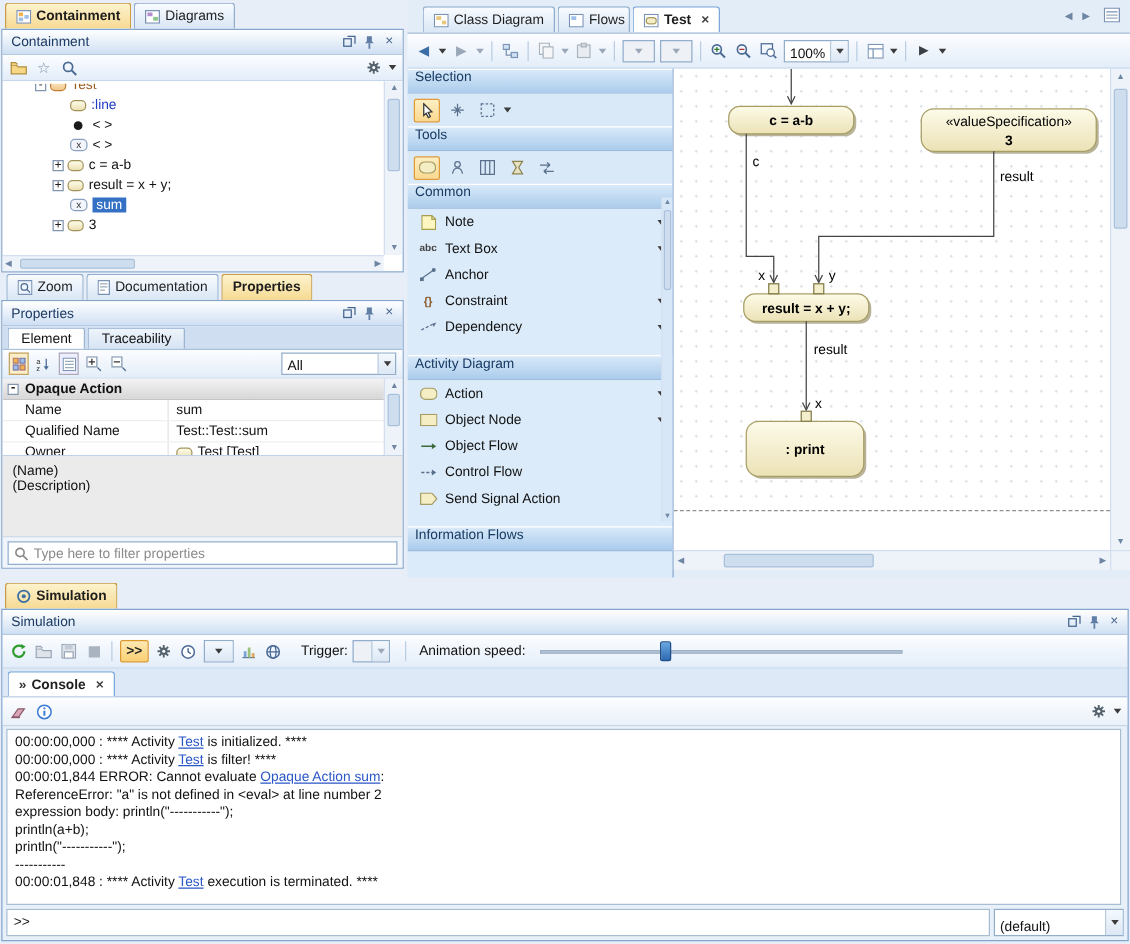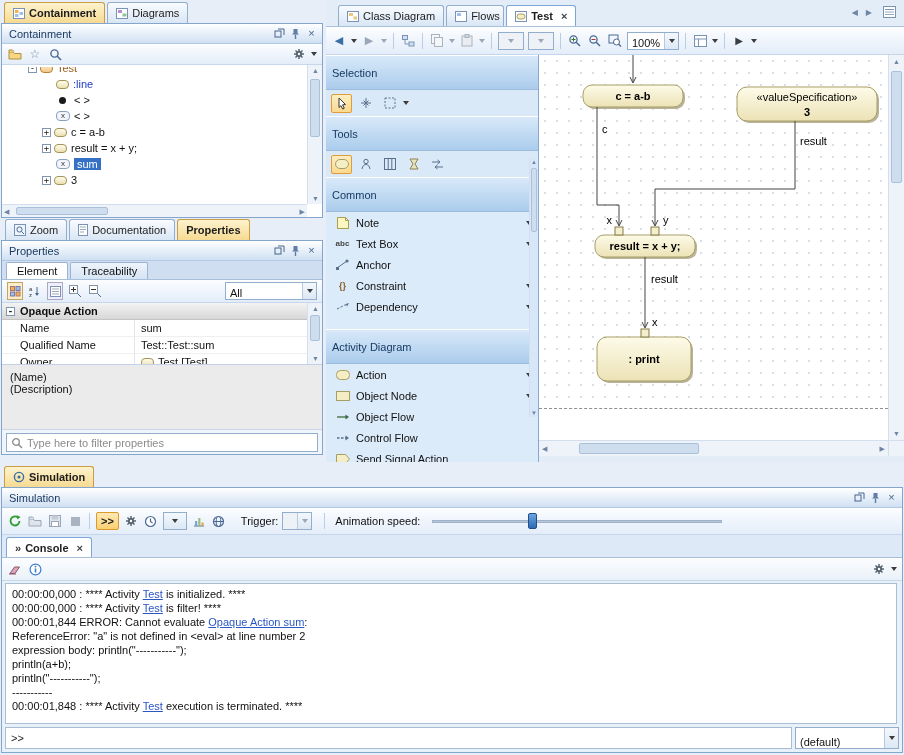--- a/index.html
+++ b/index.html
@@ -56,21 +56,21 @@
 .pname{width:132px;padding-left:18px;flex:none;overflow:hidden;white-space:nowrap}
 .pval{flex:1;display:flex;align-items:center;gap:4px;padding-left:6px;border-left:1px solid #e4e4e4;height:100%;overflow:hidden;white-space:nowrap}
 .descarea{flex:none;background:#ebebeb;border-bottom:1px solid #c9d6e6;padding:6px 8px}
 .filterrow{flex:1;display:flex;align-items:center;padding:3px 4px;background:#f0f5fb}
 .filterbox{flex:1;display:flex;align-items:center;gap:4px;height:19px;background:#fff;border:1px solid #93aecd;padding:0 4px}
 .filterbox input{border:none;outline:none;flex:1;font:inherit;color:#333;background:transparent}
 .filterbox input::placeholder{color:#8a8a8a}
 
 
 .palette{position:absolute;left:0;top:55px;width:213px;height:407px;background:#dcebf9;border-right:1px solid #89a8d0;overflow:hidden}
-.palhead{height:35px;display:flex;align-items:center;padding-left:6px;background:linear-gradient(#d8e9f9,#abccec);border-top:1px solid #fff;border-bottom:1px solid #9dbcdd;color:#173a63}
+.palhead{height:20px;display:flex;align-items:flex-start;padding-left:6px;background:linear-gradient(#d8e9f9,#abccec);border-top:1px solid #fff;border-bottom:1px solid #9dbcdd;color:#173a63}
 .palicons{display:flex;align-items:center;gap:3px;padding:3px 5px;height:26px;background:#d9e9f8}
 .palbtn{width:21px;height:19px;display:inline-flex;align-items:center;justify-content:center;border:1px solid transparent}
 .palbtn.on{border:1px solid #e39b34;background:linear-gradient(#fdeec2,#fbd98f);border-radius:2px}
 .palitem{height:21px;display:flex;align-items:center;gap:6px;padding:0 6px 0 9px}
 .palitem .pic{width:15px;display:inline-flex;justify-content:center;flex:none}
 .grow{flex:1 1 auto}
 
 
 .canvas{position:absolute;left:213px;top:55px;width:349px;height:385px;background:#fff;background-image:radial-gradient(#d9dee4 1px,transparent 1.1px);background-size:12px 12px;overflow:hidden}
 .pagebreak{position:absolute;left:0;right:0;top:353px;bottom:0;background:#fff;border-top:1px dashed #8f8f8f}

